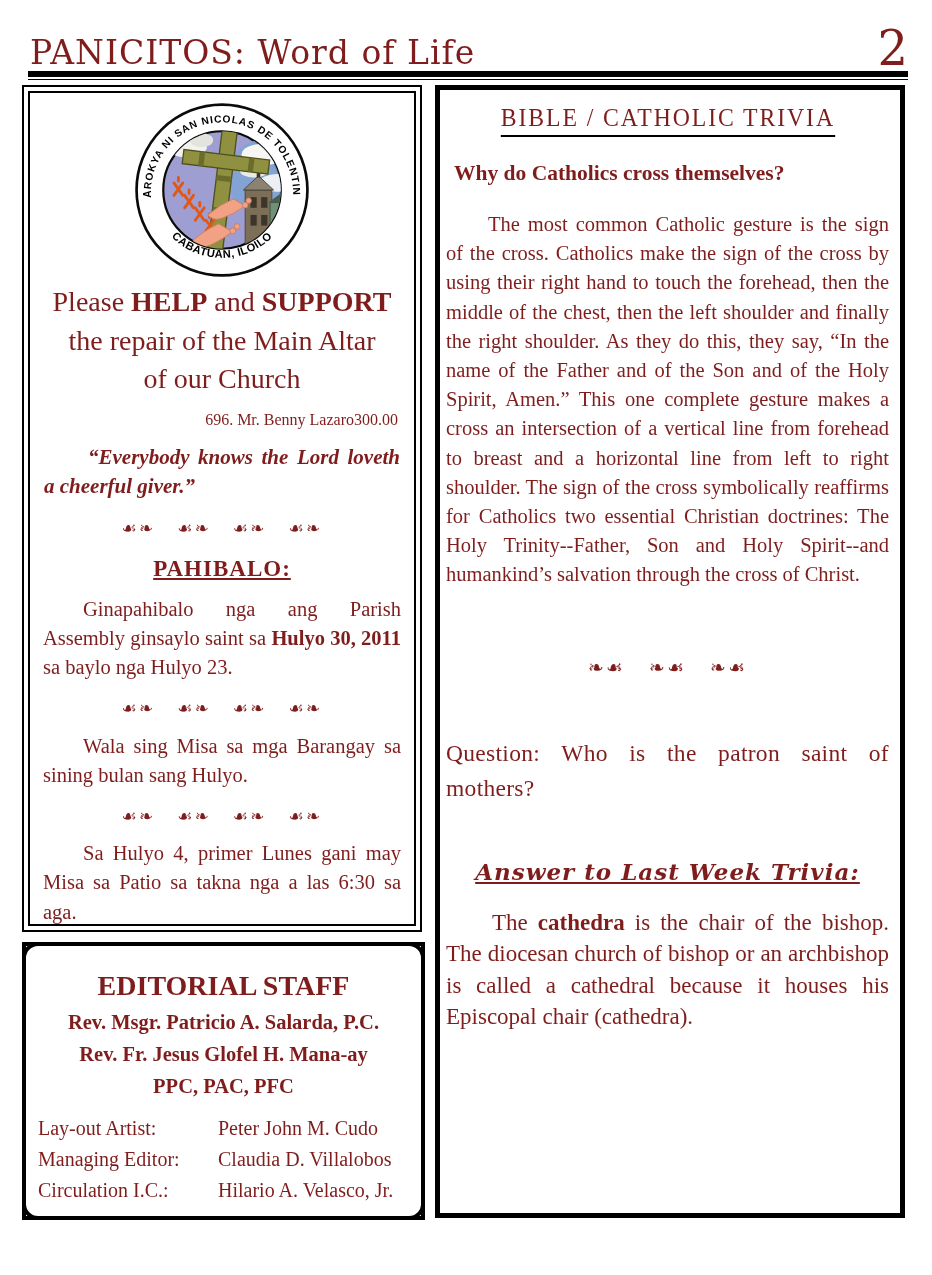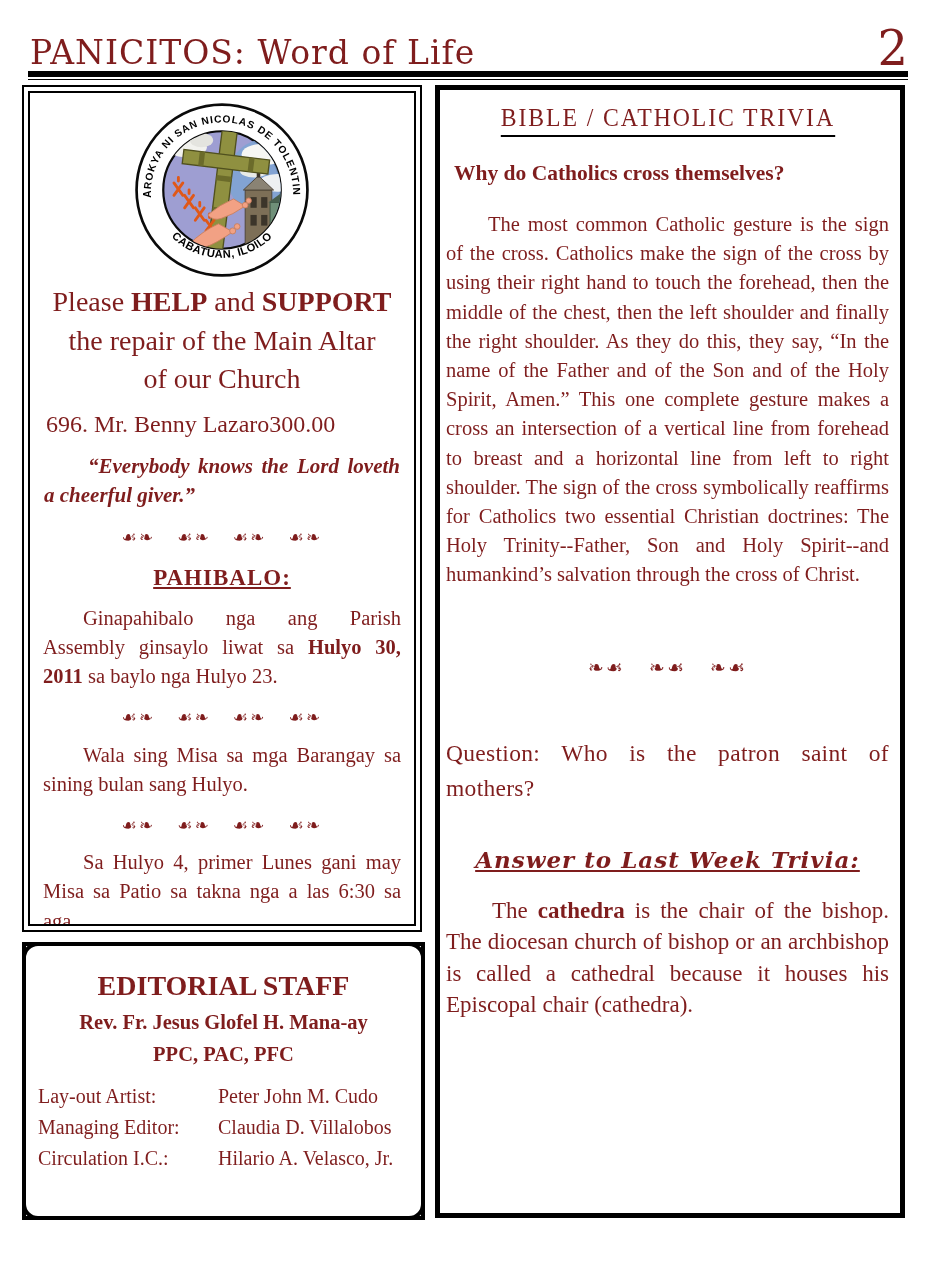--- a/index.html
+++ b/index.html
@@ -14,21 +14,21 @@
   .header-rule .thick{height:6px;background:#000;}
   .header-rule .thin{height:1px;background:#000;margin-top:2px;}
 
   
   .announce-outer{position:absolute;left:22px;top:85px;width:400px;height:847px;
                   border:2px solid #000;padding:4px;box-sizing:border-box;}
   .announce-inner{border:2px solid #000;width:100%;height:100%;box-sizing:border-box;
                   padding:8px 12px;text-align:center;overflow:hidden;}
   .logo-wrap{line-height:0;}
   .appeal{font-size:28px;line-height:1.38;margin:4px 0 8px;}
-  .donor-row{display:flex;justify-content:flex-start;font-size:24px;margin:12px 4px 0;}
+  .donor-row{display:flex;justify-content:flex-end;font-size:16px;margin:12px 4px 0;}
   .quote{font-weight:bold;font-style:italic;font-size:21px;text-align:justify;
          text-indent:44px;margin:14px 2px 0;line-height:1.4;}
   .ornament{font-family:"DejaVu Sans", sans-serif;font-size:17px;white-space:pre;
             margin-top:16px;letter-spacing:2px;line-height:1.2;}
   .pahibalo-heading{font-size:23px;font-weight:bold;text-decoration:underline;
                     letter-spacing:1px;margin-top:18px;}
   .body-par{font-size:20.5px;text-align:justify;text-indent:40px;line-height:1.42;
             margin:13px 1px 0;}
 
   
@@ -49,21 +49,21 @@
   .trivia-box{position:absolute;left:435px;top:85px;width:470px;height:1133px;
               border:5px solid #000;box-sizing:border-box;padding:12px 11px 0 6px;}
   .trivia-title{text-align:center;margin:2px 0 0;}
   .trivia-title span{display:inline-block;font-size:25px;font-weight:normal;letter-spacing:2px;
                      border-bottom:2px solid #000;padding-bottom:3px;transform:scaleX(0.95);}
   .trivia-q{font-size:21.5px;font-weight:bold;margin:24px 8px 0;}
   .trivia-body{font-size:20.5px;text-align:justify;text-indent:42px;line-height:1.425;margin:24px 0 0;}
   .trivia-orn{text-align:center;margin-top:66px;font-size:19px;font-family:"DejaVu Sans", sans-serif;
               white-space:pre;letter-spacing:2px;}
   .trivia-question{font-size:23.5px;text-align:justify;line-height:1.5;margin:58px 0 0;letter-spacing:0.3px;}
-  .answer-heading{text-align:center;margin:40px 0 0;}
+  .answer-heading{text-align:center;margin:52px 0 0;}
   .answer-heading span{font-family:"DejaVu Serif", serif;font-style:italic;font-size:23px;
                        text-decoration:underline;letter-spacing:1px;}
   .answer-par{font-size:23px;text-align:justify;text-indent:46px;line-height:1.36;margin:22px 0 0;}
 </style>
 </head>
 <body>
 
 <div class="page">
 
   <div class="masthead-title">PANICITOS: Word of Life</div>
@@ -149,39 +149,40 @@
         <span>696. Mr. Benny Lazaro</span>
         <span>300.00</span>
       </div>
 
       <p class="quote">“Everybody knows the Lord loveth a cheerful giver.”</p>
 
       <div class="ornament">☙❧   ☙❧   ☙❧   ☙❧</div>
 
       <div class="pahibalo-heading">PAHIBALO:</div>
 
-      <p class="body-par"><span>Ginapahibalo nga ang Parish Assembly ginsaylo liwat sa </span><b>Hulyo 30, 2011</b><span> sa baylo nga Hulyo 23.</span></p>
+      <p class="body-par"><span>Ginapahibalo nga ang Parish Assembly ginsaylo saint sa </span><b>Hulyo 30, 2011</b><span> sa baylo nga Hulyo 23.</span></p>
 
       <div class="ornament">☙❧   ☙❧   ☙❧   ☙❧</div>
 
       <p class="body-par">Wala sing Misa sa mga Barangay sa sining bulan sang Hulyo.</p>
 
       <div class="ornament">☙❧   ☙❧   ☙❧   ☙❧</div>
 
       <p class="body-par">Sa Hulyo 4, primer Lunes gani may Misa sa Patio sa takna nga a las 6:30 sa aga.</p>
     </div>
   </div>
 
   <div class="editorial-box">
     <div class="corner tl"></div>
     <div class="corner tr"></div>
     <div class="corner bl"></div>
     <div class="corner br"></div>
 
     <h2 class="editorial-title">EDITORIAL STAFF</h2>
+    <p class="editorial-name">Rev. Msgr. Patricio A. Salarda, P.C.</p>
     <p class="editorial-name">Rev. Fr. Jesus Glofel H. Mana-ay</p>
     <p class="editorial-name">PPC, PAC, PFC</p>
 
     <div class="staff-list">
       <div class="staff-row">
         <span>Lay-out Artist:</span>
         <span>Peter John M. Cudo</span>
       </div>
       <div class="staff-row">
         <span>Managing Editor:</span>

